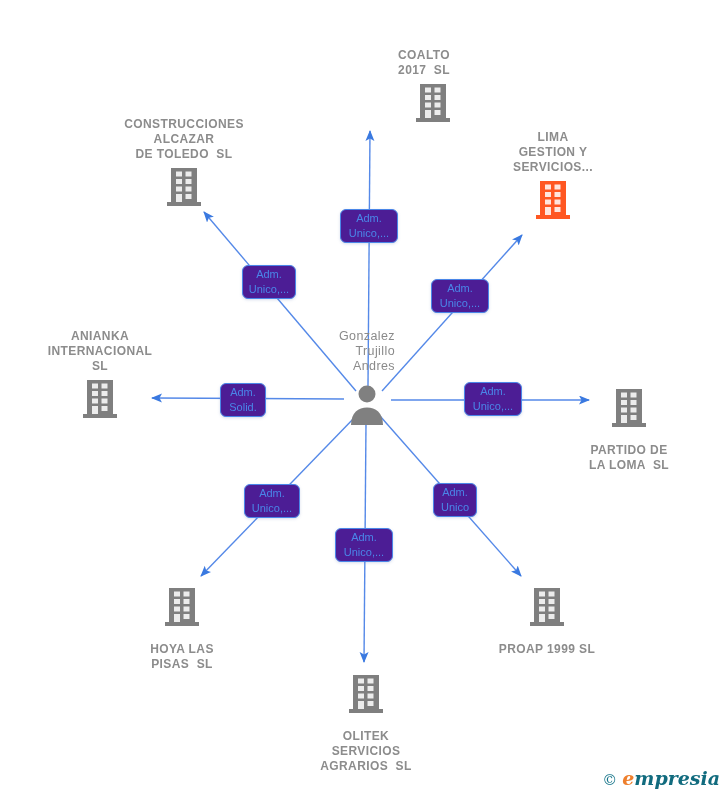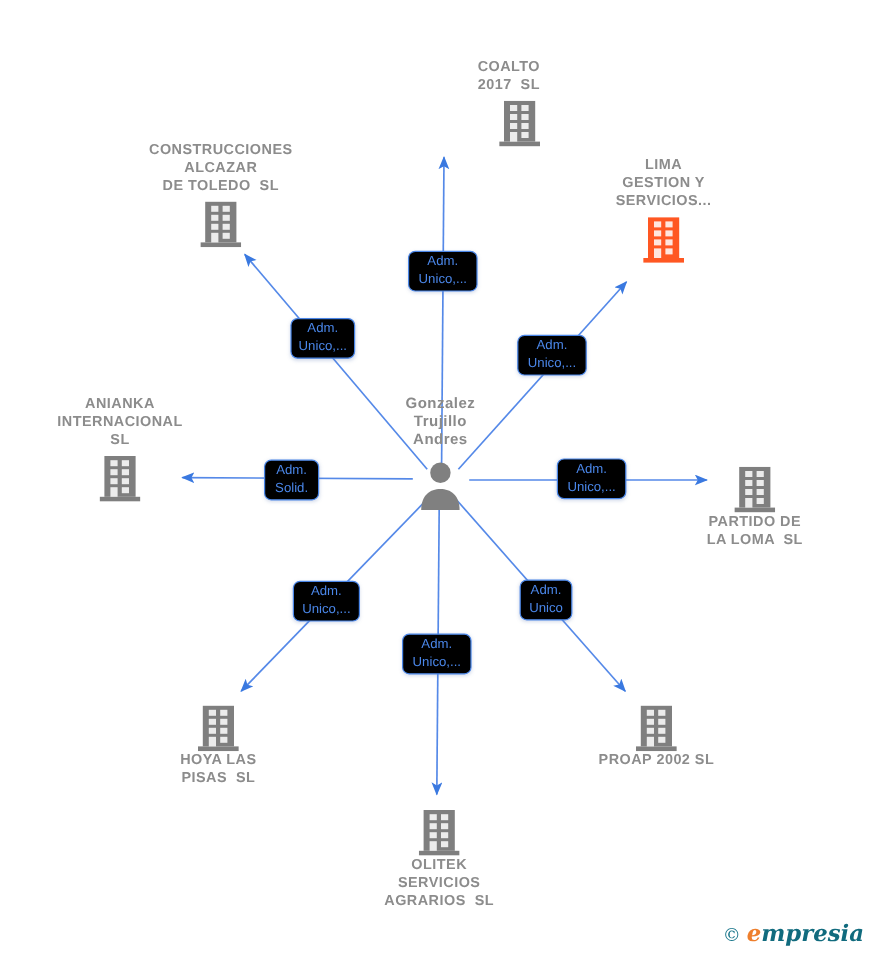--- a/index.html
+++ b/index.html
@@ -10,28 +10,28 @@
   }
   svg.edges { position:absolute; left:0; top:0; }
   .node {
     position:absolute; width:150px; display:flex; flex-direction:column;
     align-items:center; cursor:pointer;
   }
   .node .company-label, .node .person-label {
     color:#8c8c8c; font-size:12px; line-height:15px; letter-spacing:0.4px;
     text-align:center; white-space:pre-wrap; font-weight:bold;
   }
-  .node .person-label { font-size:12.5px; font-weight:bold; color:#8a8a8a; }
+  .node .person-label { font-size:12.5px; font-weight:normal; color:#8a8a8a;text-align:right; }
   .icon-building { color:#7f7f7f; display:block; }
   .icon-building.orange { color:#ff5722; }
   .icon-gap-above { margin-top:6px; }
-  .label-gap-above { margin-top:0; }
+  .label-gap-above { margin-top:16px; }
   .edge-label {
     position:absolute; box-sizing:border-box;
-    background:#000000; border:1.5px solid #4a86e8; border-radius:6px;
+    background:#4c1d95; border:1.5px solid #4a86e8; border-radius:6px;
     color:#4a86e8; font-size:11px; line-height:15px; text-align:center;
     white-space:pre-wrap; display:flex; align-items:center; justify-content:center;
     box-shadow:0 1px 3px rgba(90,120,180,0.25);
   }
   .brand {
     position:absolute; right:8px; bottom:6px;
     font-family:"DejaVu Serif", serif; font-style:italic;
     display:flex; align-items:baseline; gap:5px;
   }
   .brand .copy { color:#157489; font-size:15px; font-style:normal; }
@@ -204,21 +204,21 @@
         <rect x="9" y="3.5" width="6" height="5"></rect>
           <rect x="18.5" y="3.5" width="6" height="5"></rect>
         <rect x="9" y="11" width="6" height="5"></rect>
           <rect x="18.5" y="11" width="6" height="5"></rect>
         <rect x="9" y="18.5" width="6" height="5"></rect>
           <rect x="18.5" y="18.5" width="6" height="5"></rect>
         <rect x="9" y="26" width="6" height="8"></rect>
           <rect x="18.5" y="26" width="6" height="5"></rect>
       </g>
     </svg>
-    <div class="company-label label-gap-above">PROAP 2002 SL</div>
+    <div class="company-label label-gap-above">PROAP 1999 SL</div>
   </div>
 
   <div class="node" style="left:291px; top:675px;">
     <svg class="icon-building" width="34" height="38" viewBox="0 0 34 38">
       <rect x="4" y="0" width="26" height="34" fill="currentColor"></rect>
       <rect x="0" y="34" width="34" height="4" fill="currentColor"></rect>
       <g fill="#ffffff" opacity="0.85">
         <rect x="9" y="3.5" width="6" height="5"></rect>
           <rect x="18.5" y="3.5" width="6" height="5"></rect>
         <rect x="9" y="11" width="6" height="5"></rect>

